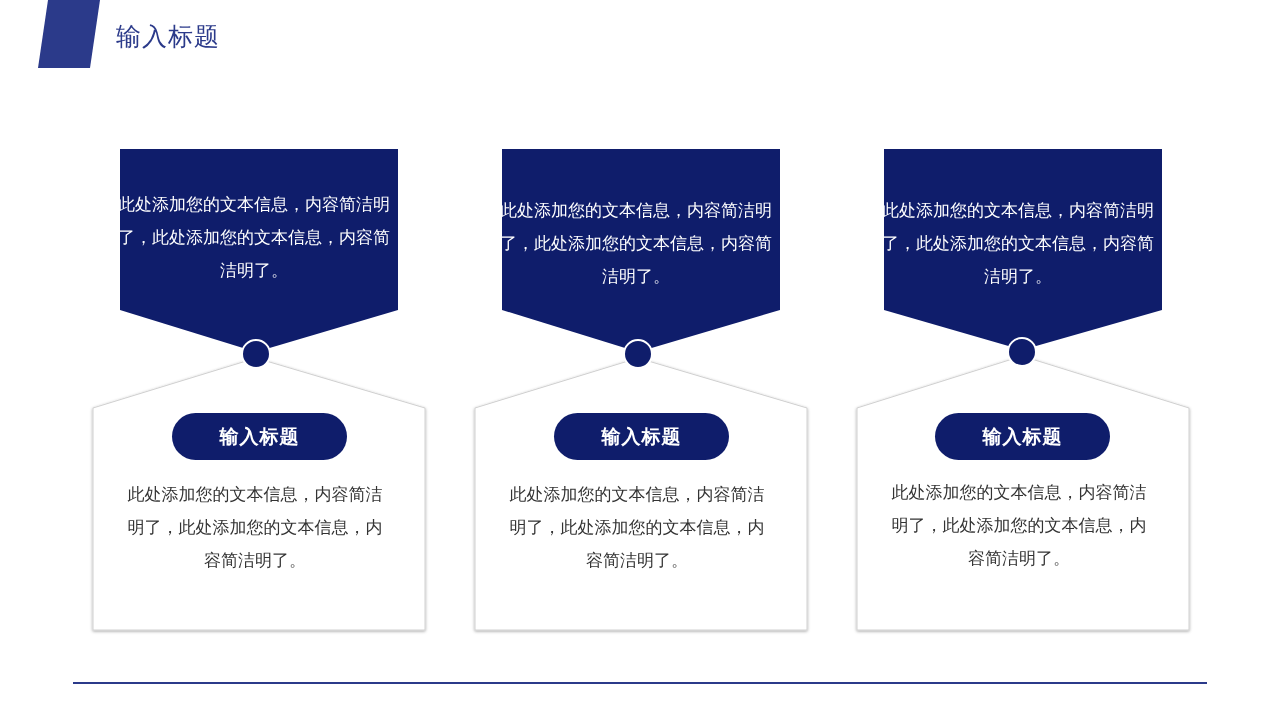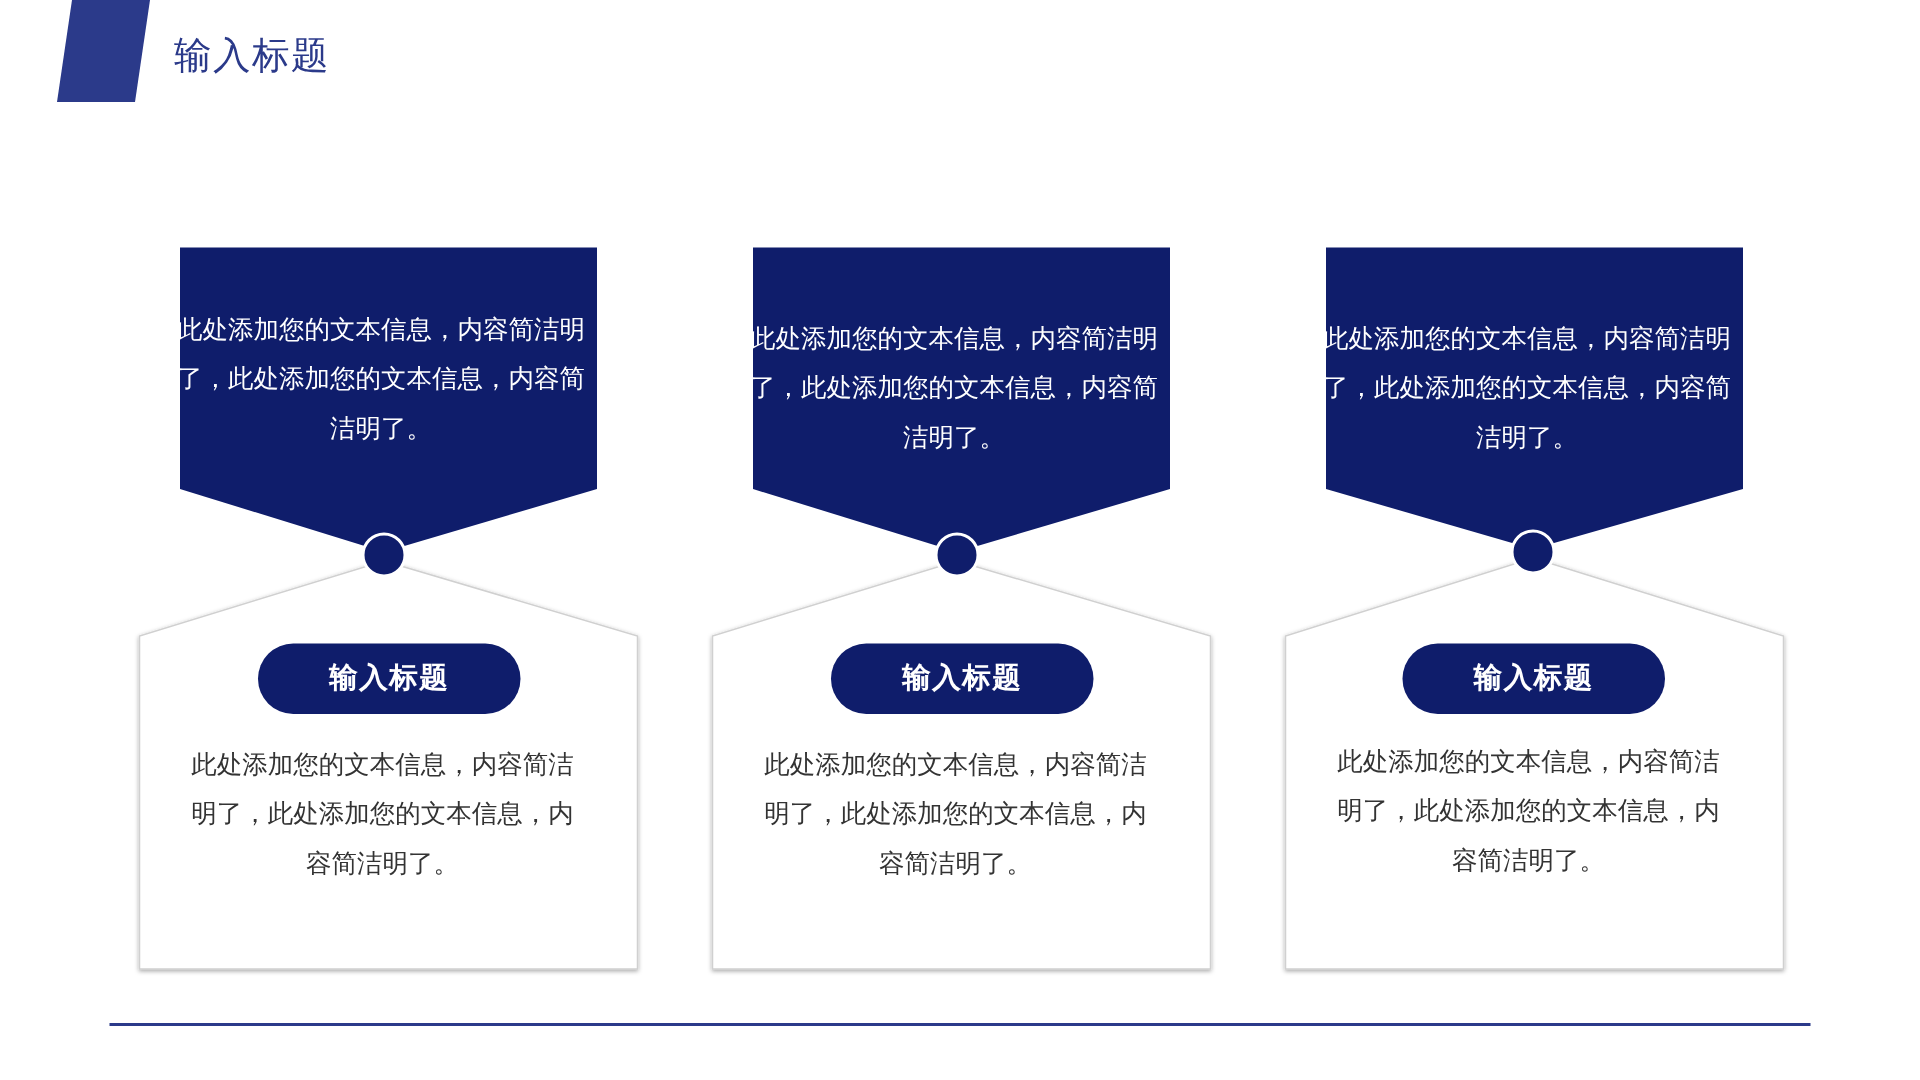--- a/index.html
+++ b/index.html
@@ -1,19 +1,19 @@
 <!DOCTYPE html>
 <html><head>
 <meta charset="utf-8">
 <style>
   html,body{margin:0;padding:0;}
   body{width:1280px;height:720px;position:relative;background:#ffffff;overflow:hidden;font-family:"DejaVu Sans","Liberation Sans",sans-serif;}
   .corner-bar{position:absolute;left:0;top:0;}
   .page-title{position:absolute;left:116px;top:20px;font-size:25px;color:#2b3a8a;letter-spacing:1px;}
-  .col{position:absolute;top:156px;width:345px;height:500px;}
+  .col{position:absolute;top:140px;width:345px;height:500px;}
   .col svg{position:absolute;left:0;top:0;}
   .top-text{position:absolute;left:30px;width:278px;top:48px;font-size:17px;line-height:33px;color:#ffffff;text-align:center;}
   .pill{position:absolute;width:175px;height:47px;top:273px;border-radius:24px;background:#0f1d6b;color:#fff;font-size:19px;font-weight:bold;text-align:center;line-height:47px;letter-spacing:1px;}
   .bottom-text{position:absolute;left:40px;width:260px;top:338px;font-size:17px;line-height:33px;color:#333333;text-align:center;}
   .footer-line{position:absolute;left:73px;top:682px;width:1134px;height:2px;background:#2b3a8a;}
 </style>
 </head>
 <body>
 
 <svg class="corner-bar" width="110" height="70">

